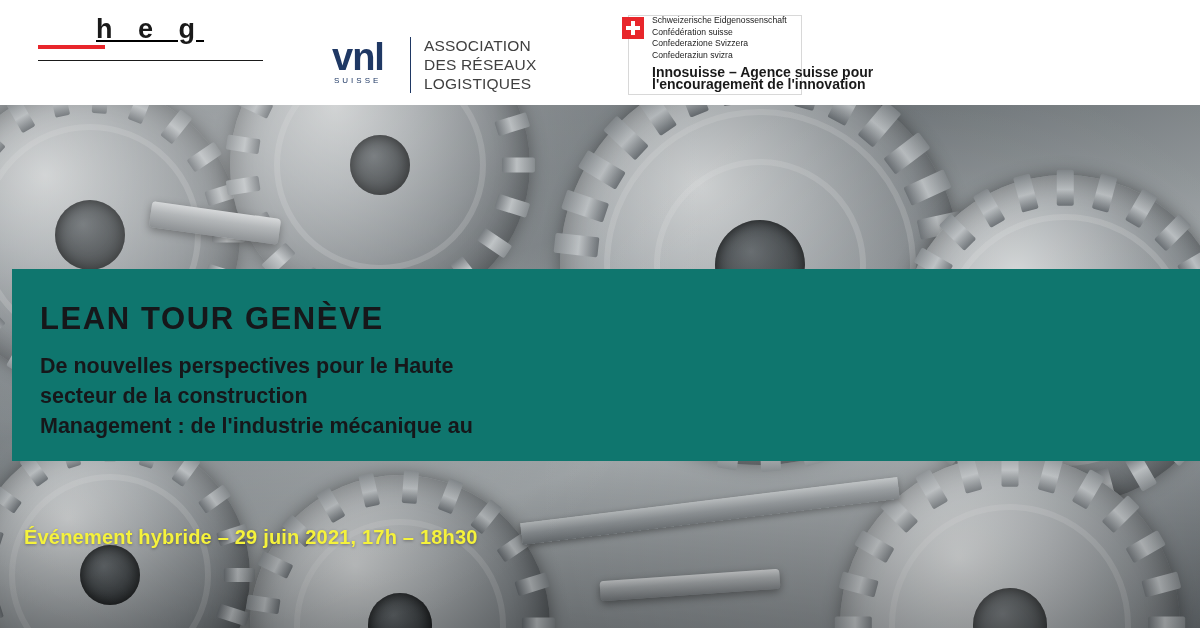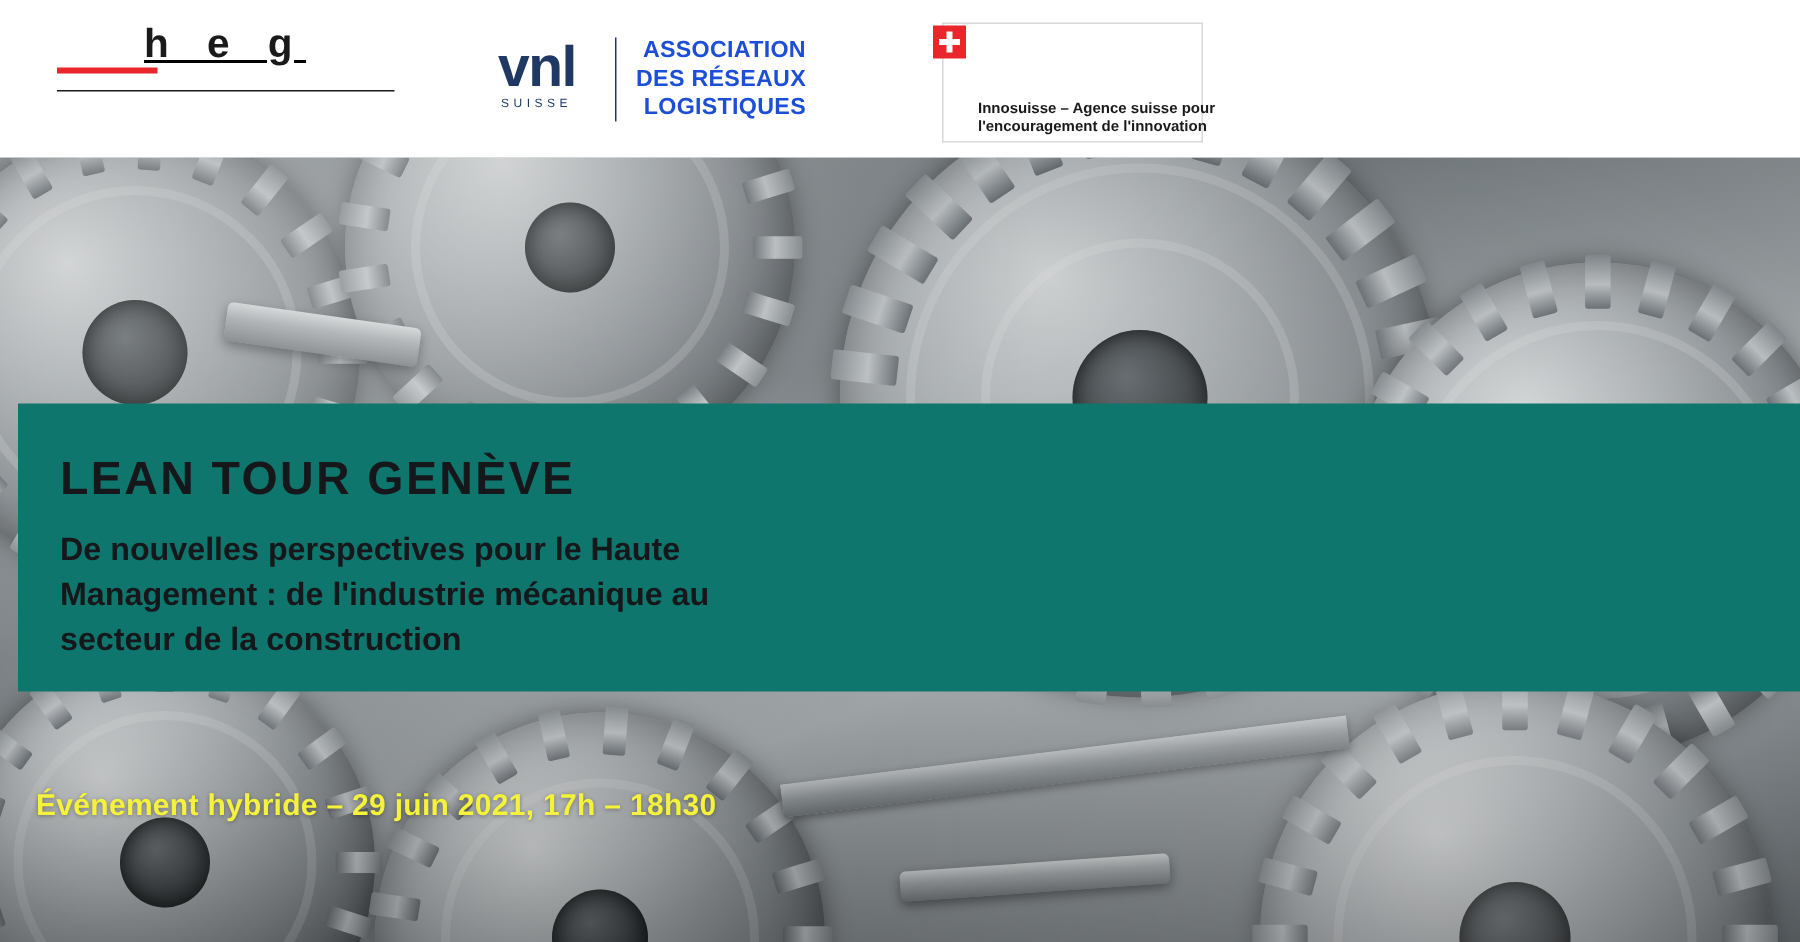--- a/index.html
+++ b/index.html
@@ -69,24 +69,23 @@
     font-weight: bold;
     color: #1a1a1a;
     line-height: 15px;
     width: 220px;
   }
 
   
   .vnl {
     position: absolute;
     left: 332px;
-    top: 22px;
+    top: 34px;
     width: 250px;
     height: 75px;
-    text-align: right;
   }
   .vnl-mark {
     position: absolute;
     left: 0; top: 4px;
     font-size: 38px;
     font-weight: bold;
     color: #1f3864;
     letter-spacing: -1px;
     line-height: 38px;
   }
@@ -104,22 +103,22 @@
     top: 3px;
     width: 1px;
     height: 56px;
     background: #1f3864;
   }
   .vnl-text {
     position: absolute;
     left: 92px;
     top: 2px;
     font-size: 15.5px;
-    font-weight: bold;
-    color: #1d4ed8;
+    font-weight: normal;
+    color: #404040;
     line-height: 19px;
     letter-spacing: 0.2px;
   }
 
   
   .confed {
     position: absolute;
     left: 622px;
     top: 15px;
     width: 180px;
@@ -153,21 +152,21 @@
     top: 0px;
     font-size: 8.6px;
     color: #1a1a1a;
     line-height: 11.5px;
     white-space: nowrap;
   }
   .confed-sub {
     position: absolute;
     left: 30px;
     top: 52px;
-    font-size: 10px;
+    font-size: 14px;
     font-weight: bold;
     color: #1a1a1a;
     line-height: 11.5px;
     white-space: nowrap;
   }
   .confed-box {
     position: absolute;
     left: 6px;
     top: 0px;
     width: 174px;
@@ -447,22 +446,22 @@
 
     <div class="belt" style="left:520px; top:395px; width:380px; height:22px; transform: rotate(-7deg);"></div>
     <div class="shaft" style="left:150px; top:105px; width:130px; height:26px; transform: rotate(8deg);"></div>
     <div class="shaft" style="left:600px; top:470px; width:180px; height:20px; transform: rotate(-4deg);"></div>
   </div>
 
   <div class="banner">
     <div class="banner-title">LEAN TOUR GENÈVE</div>
     <div class="banner-sub">
       <div>De nouvelles perspectives pour le Haute</div>
+      <div>secteur de la construction</div>
       <div>Management : de l'industrie mécanique au</div>
-      <div>secteur de la construction</div>
     </div>
   </div>
 
   <div class="footer-text">
     <div>Événement hybride – 29 juin 2021, 17h – 18h30</div>
   </div>
 
   <div class="logo-bar">
 
     <div class="heg">
@@ -478,20 +477,26 @@
       <div class="vnl-text">
         <div>ASSOCIATION</div>
         <div>DES RÉSEAUX</div>
         <div>LOGISTIQUES</div>
       </div>
     </div>
 
     <div class="confed">
       <div class="confed-box"></div>
       <div class="swiss-flag"></div>
+      <div class="confed-lines">
+        <div>Schweizerische Eidgenossenschaft</div>
+        <div>Confédération suisse</div>
+        <div>Confederazione Svizzera</div>
+        <div>Confederaziun svizra</div>
+      </div>
       <div class="confed-sub">
         <div>Innosuisse – Agence suisse pour</div>
         <div>l'encouragement de l'innovation</div>
       </div>
     </div>
 
   </div>
 </div>
 
 </body></html>

